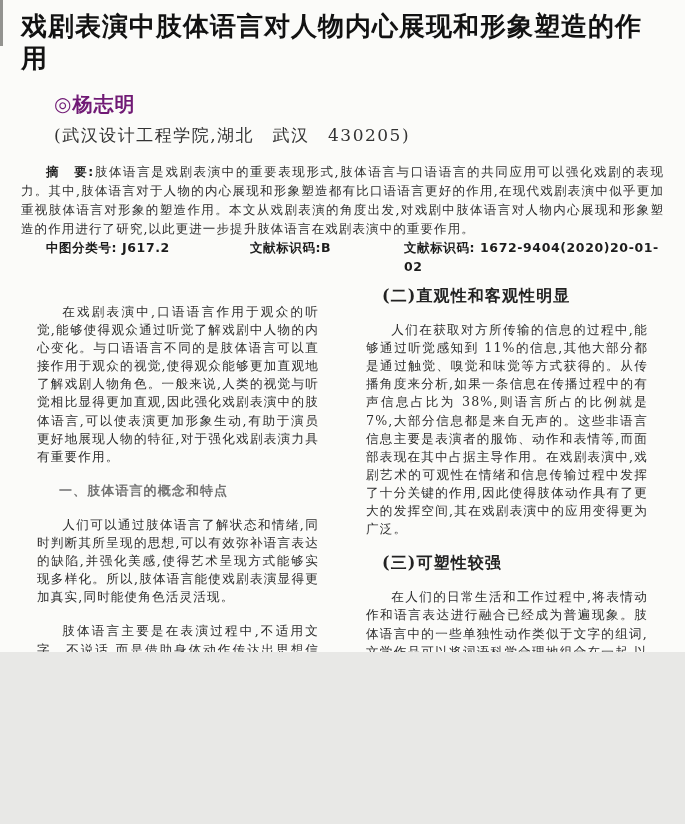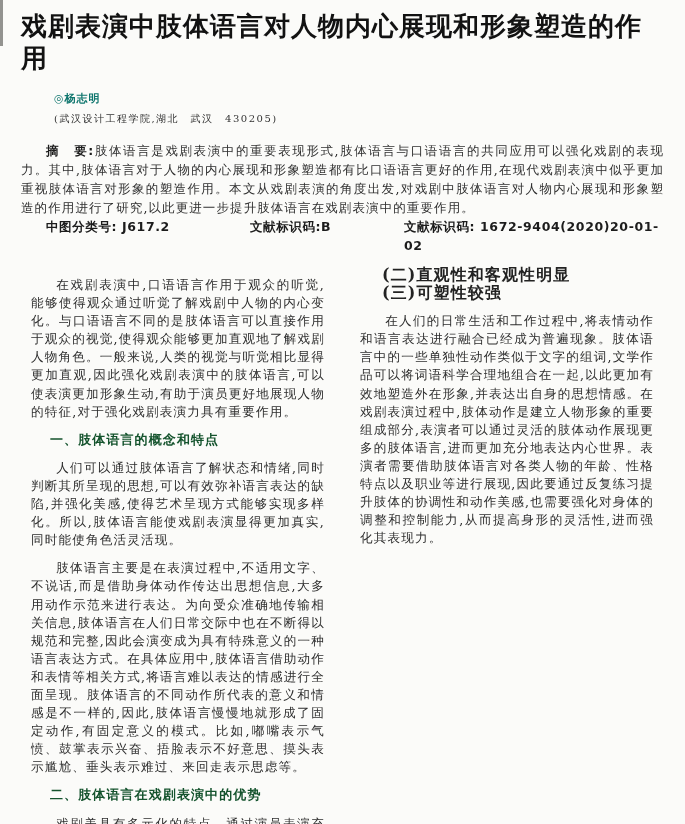--- a/index.html
+++ b/index.html
@@ -1,19 +1,19 @@
 <!DOCTYPE html>
 <html><head>
 <meta charset="utf-8">
 <style>
   html, body { margin: 0; padding: 0; background: #e8e8e6; }
   .page {
     position: relative;
     width: 685px;
-    height: 824px;
+    height: 652px;
     margin: 0;
     background: #fbfbf9;
     box-sizing: border-box;
     padding: 8px 21px 6px 21px;
     overflow: hidden;
     color: #2e2e2e;
     font-family: "DejaVu Serif", serif;
   }
   .scan-edge {
     position: absolute;
@@ -26,28 +26,28 @@
     margin: 2px 0 0 0;
     font-family: "DejaVu Sans", sans-serif;
     font-weight: 800;
     font-size: 26px;
     line-height: 32px;
     letter-spacing: 1px;
     color: #121212;
   }
   .author-block { margin: 17px 0 0 33px; }
   .author-line {
-    font-size: 11px;
+    font-size: 20px;
     font-weight: bold;
-    color: #0f766e;
+    color: #701a75;
     letter-spacing: 1px;
   }
   .affiliation {
     margin-top: 6px;
-    font-size: 10px;
+    font-size: 17px;
     letter-spacing: 1.5px;
     color: #333;
   }
   .meta { margin-top: 15px; }
   .abstract, .keywords {
     margin: 0;
     font-size: 12.5px;
     line-height: 19px;
     letter-spacing: 1.1px;
     text-align: justify;
@@ -74,37 +74,37 @@
   .clc-item-1 { width: 204px; }
   .clc-item-2 { width: 154px; }
   .clc-item-3 { flex: 1; }
   .columns {
     display: flex;
     gap: 15px;
     margin-top: 11px;
   }
   .col { flex: 1; min-width: 0; }
   .para {
-    margin: 10px;
+    margin: 16px;
     font-size: 12.6px;
     line-height: 18.1px;
     letter-spacing: 1.15px;
     text-align: justify;
     color: #2e2e2e;
   }
   .para.indent { text-indent: 2em; }
   .sec-heading {
-    margin: 3px;
+    margin: 12px;
     font-size: 13px;
     line-height: 18.1px;
     letter-spacing: 1.1px;
     text-indent: 2em;
     font-family: "DejaVu Sans", sans-serif;
     font-weight: bold;
-    color: #14532d;
+    color: #737373;
   }
   .sub-heading {
     margin: 0;
     font-size: 16px;
     line-height: 18.1px;
     letter-spacing: 1.1px;
     text-indent: 2em;
     font-weight: bold;
     color: #222;
   }
@@ -144,17 +144,18 @@
       <p class="para indent">在戏剧表演中,口语语言作用于观众的听觉,能够使得观众通过听觉了解戏剧中人物的内心变化。与口语语言不同的是肢体语言可以直接作用于观众的视觉,使得观众能够更加直观地了解戏剧人物角色。一般来说,人类的视觉与听觉相比显得更加直观,因此强化戏剧表演中的肢体语言,可以使表演更加形象生动,有助于演员更好地展现人物的特征,对于强化戏剧表演力具有重要作用。</p>
       <h3 class="sec-heading">一、肢体语言的概念和特点</h3>
       <p class="para indent">人们可以通过肢体语言了解状态和情绪,同时判断其所呈现的思想,可以有效弥补语言表达的缺陷,并强化美感,使得艺术呈现方式能够实现多样化。所以,肢体语言能使戏剧表演显得更加真实,同时能使角色活灵活现。</p>
       <p class="para indent">肢体语言主要是在表演过程中,不适用文字、不说话,而是借助身体动作传达出思想信息,大多用动作示范来进行表达。为向受众准确地传输相关信息,肢体语言在人们日常交际中也在不断得以规范和完整,因此会演变成为具有特殊意义的一种语言表达方式。在具体应用中,肢体语言借助动作和表情等相关方式,将语言难以表达的情感进行全面呈现。肢体语言的不同动作所代表的意义和情感是不一样的,因此,肢体语言慢慢地就形成了固定动作,有固定意义的模式。比如,嘟嘴表示气愤、鼓掌表示兴奋、捂脸表示不好意思、摸头表示尴尬、垂头表示难过、来回走表示思虑等。</p>
       <h3 class="sec-heading">二、肢体语言在戏剧表演中的优势</h3>
       <p class="para indent">戏剧美具有多元化的特点。通过演员表演充分展现人体各种肢体动作,同时能够根据戏剧表演过程中的审美规律和审美目标,对肢体表现进行加工和美化,使其艺术性更强,增加美感。在戏剧表演中,演员肢体语言所具有的优势主要如下:</p>
 
     </div>
     <div class="col">
       <p class="sub-heading">(二)直观性和客观性明显</p>
+      <p class="para indent">人们在获取对方所传输的信息的过程中,能够通过听觉感知到 11%的信息,其他大部分都是通过触觉、嗅觉和味觉等方式获得的。从传播角度来分析,如果一条信息在传播过程中的有声信息占比为 38%,则语言所占的比例就是 7%,大部分信息都是来自无声的。这些非语言信息主要是表演者的服饰、动作和表情等,而面部表现在其中占据主导作用。在戏剧表演中,戏剧艺术的可观性在情绪和信息传输过程中发挥了十分关键的作用,因此使得肢体动作具有了更大的发挥空间,其在戏剧表演中的应用变得更为广泛。</p>
       <p class="sub-heading">(三)可塑性较强</p>
       <p class="para indent">在人们的日常生活和工作过程中,将表情动作和语言表达进行融合已经成为普遍现象。肢体语言中的一些单独性动作类似于文字的组词,文学作品可以将词语科学合理地组合在一起,以此更加有效地塑造外在形象,并表达出自身的思想情感。在戏剧表演过程中,肢体动作是建立人物形象的重要组成部分,表演者可以通过灵活的肢体动作展现更多的肢体语言,进而更加充分地表达内心世界。表演者需要借助肢体语言对各类人物的年龄、性格特点以及职业等进行展现,因此要通过反复练习提升肢体的协调性和动作美感,也需要强化对身体的调整和控制能力,从而提高身形的灵活性,进而强化其表现力。</p>
     </div>
   </div>
 </div>
 
 </body></html>

